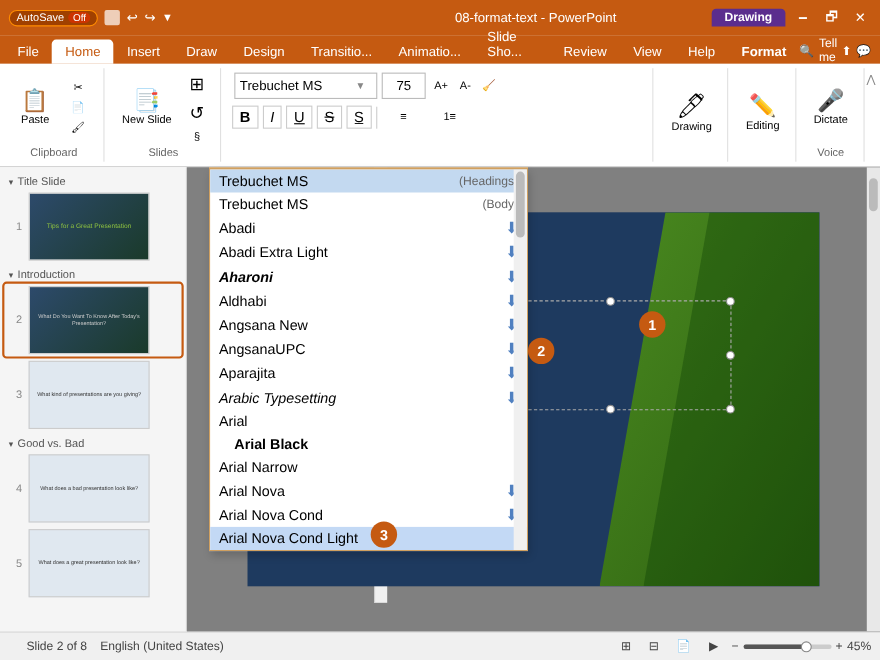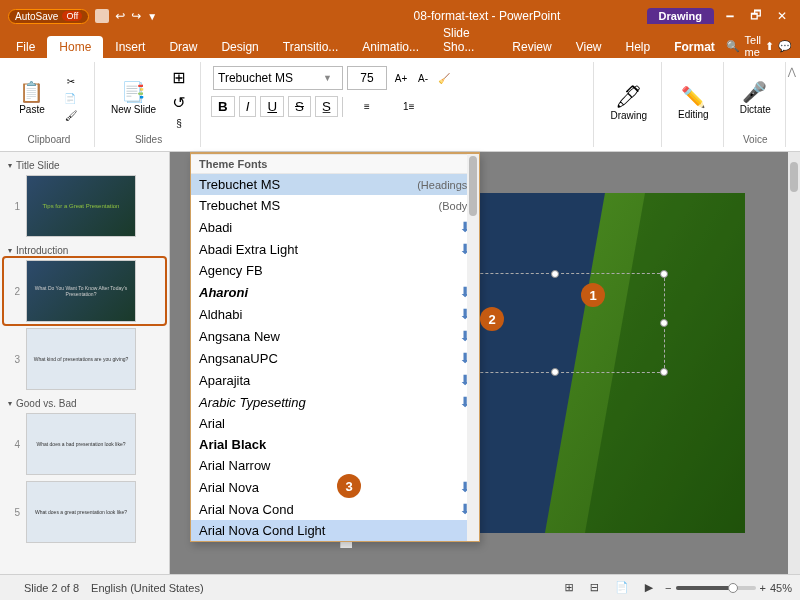--- a/index.html
+++ b/index.html
@@ -602,23 +602,20 @@
 
     <div style="position:absolute;right:0;top:0;bottom:0;width:12px;background:#e8e8e8;">
       <div style="width:8px;height:30px;background:#bbb;border-radius:4px;margin:10px auto;"></div>
     </div>
   </div>
 </div>
 
 <div class="font-popup">
   <div class="font-popup-inner">
 
-    <div class="font-item section-all-fonts">
-      <span>Theme Fonts</span>
-    </div>
 
     <div class="font-item highlighted-row">
       <span style="font-family: Trebuchet MS, sans-serif;">Trebuchet MS</span>
       <span class="sub">(Headings)</span>
     </div>
 
     <div class="font-item">
       <span style="font-family: Trebuchet MS, sans-serif;">Trebuchet MS</span>
       <span class="sub">(Body)</span>
     </div>
@@ -627,23 +624,20 @@
     <div class="font-item">
       <span>Abadi</span>
       <span class="font-download-icon">⬇</span>
     </div>
 
     <div class="font-item">
       <span style="font-weight:300;">Abadi Extra Light</span>
       <span class="font-download-icon">⬇</span>
     </div>
 
-    <div class="font-item">
-      <span style="font-family: 'Agency FB', sans-serif;">Agency FB</span>
-    </div>
 
     <div class="font-item">
       <span style="font-weight:bold;font-style:italic;">Aharoni</span>
       <span class="font-download-icon">⬇</span>
     </div>
 
     <div class="font-item">
       <span>Aldhabi</span>
       <span class="font-download-icon">⬇</span>
     </div>
@@ -667,21 +661,21 @@
     <div class="font-item">
       <span style="font-style:italic;">Arabic Typesetting</span>
       <span class="font-download-icon">⬇</span>
     </div>
 
     <div class="font-item">
       <span style="font-family:Arial,sans-serif;">Arial</span>
     </div>
 
     <div class="font-item">
-      <span style="font-family:Arial Black,Arial,sans-serif;font-weight:900;">Arial Black</span>
+      <span style="font-family:Arial Black,Arial,sans-serif;font-weight:900;margin-left:14px;">Arial Black</span>
     </div>
 
     <div class="font-item">
       <span style="font-family:Arial Narrow,Arial,sans-serif;">Arial Narrow</span>
     </div>
 
     <div class="font-item">
       <span>Arial Nova</span>
       <span class="font-download-icon">⬇</span>
     </div>

